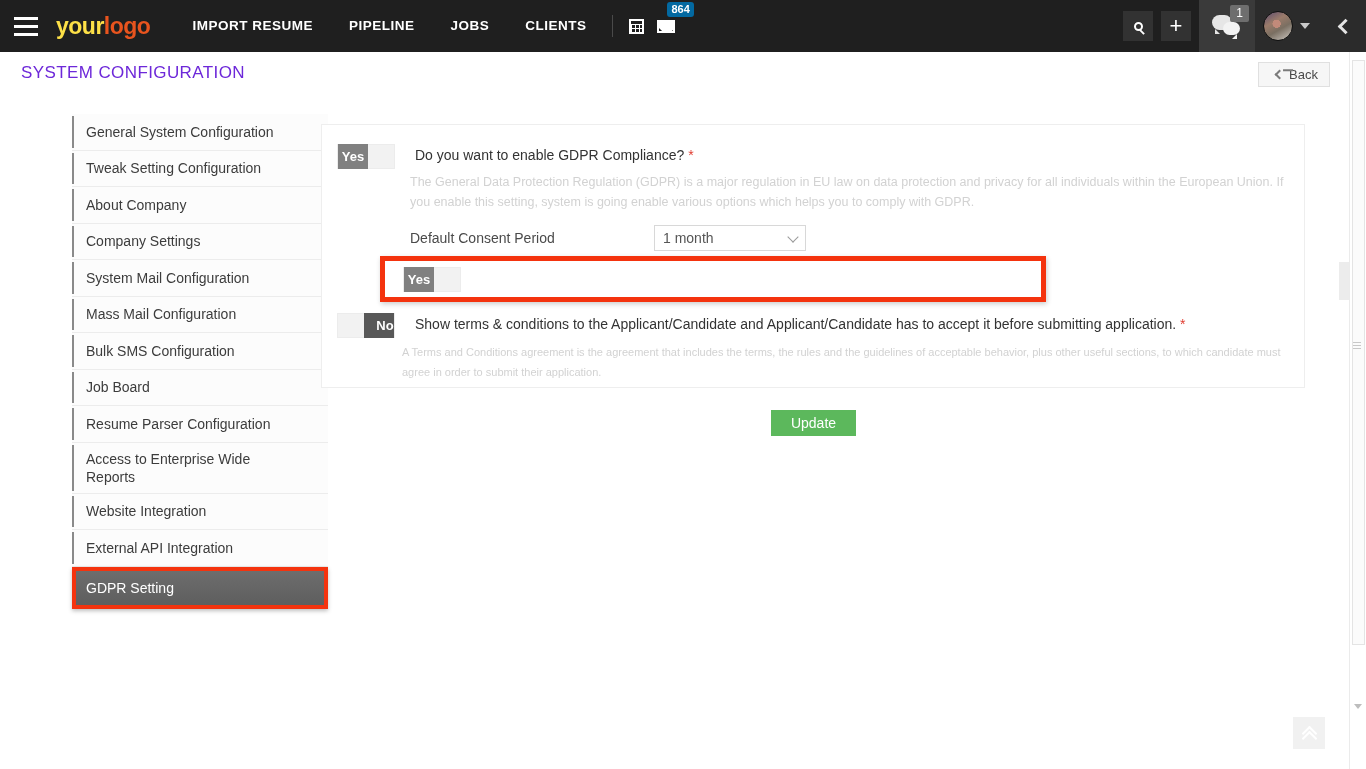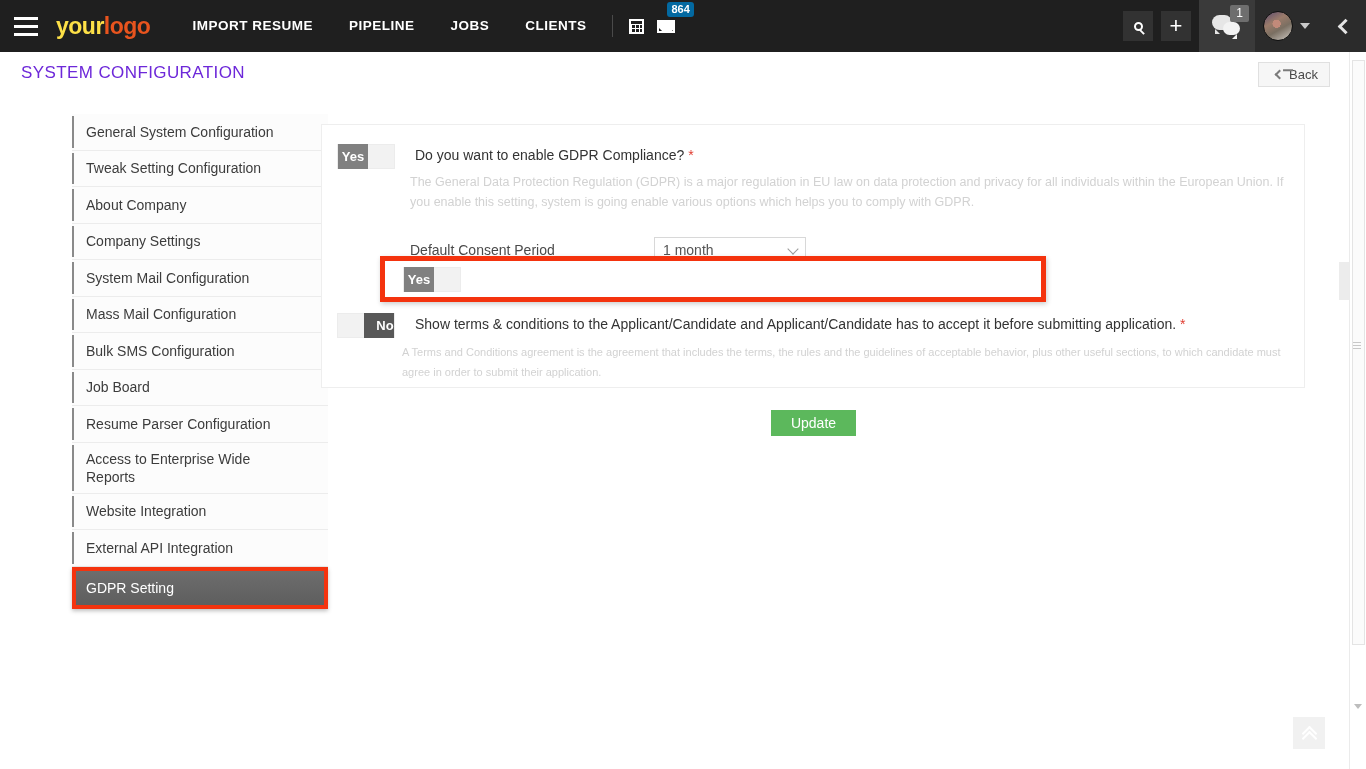--- a/index.html
+++ b/index.html
@@ -213,21 +213,21 @@
   .toggle.off .knob { background: #585858; padding-left: 12px; }
 
   .row1 { position: absolute; left: 15px; top: 19px; display: flex; gap: 20px; }
   .q-text { font-size: 14px; color: #333333; padding-top: 3px; }
   .star { color: #e03b2f; font-size: 14px; }
   .desc {
     position: absolute; left: 88px; top: 47px; width: 880px;
     font-size: 12.5px; color: #d2d2d2; line-height: 20px;
   }
   .consent-row {
-    position: absolute; left: 88px; top: 112px;
+    position: absolute; left: 88px; top: 100px;
     display: flex; align-items: center; justify-content: space-between;
   }
   .consent-label { font-size: 14px; color: #4a4a4a; width: 244px; }
   .select {
     width: 152px; height: 26px; background: #ffffff;
     border: 1px solid #d8d8d8;
     display: flex; align-items: center; justify-content: space-between;
     padding: 0 8px; font-size: 14px; color: #555555; cursor: pointer;
   }
   .chev-dn {

